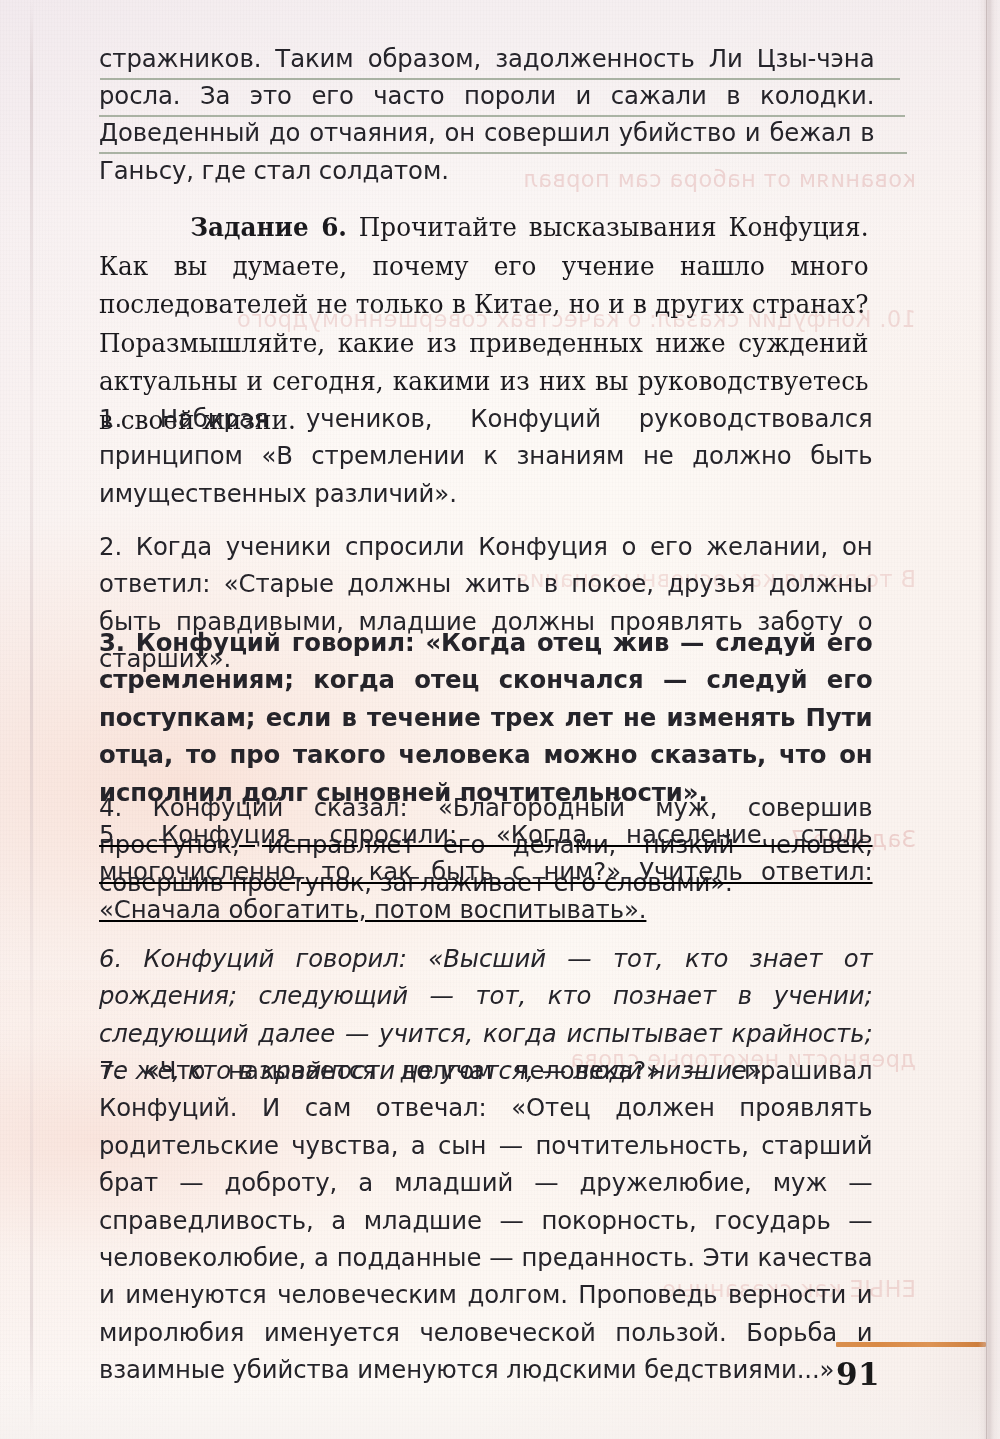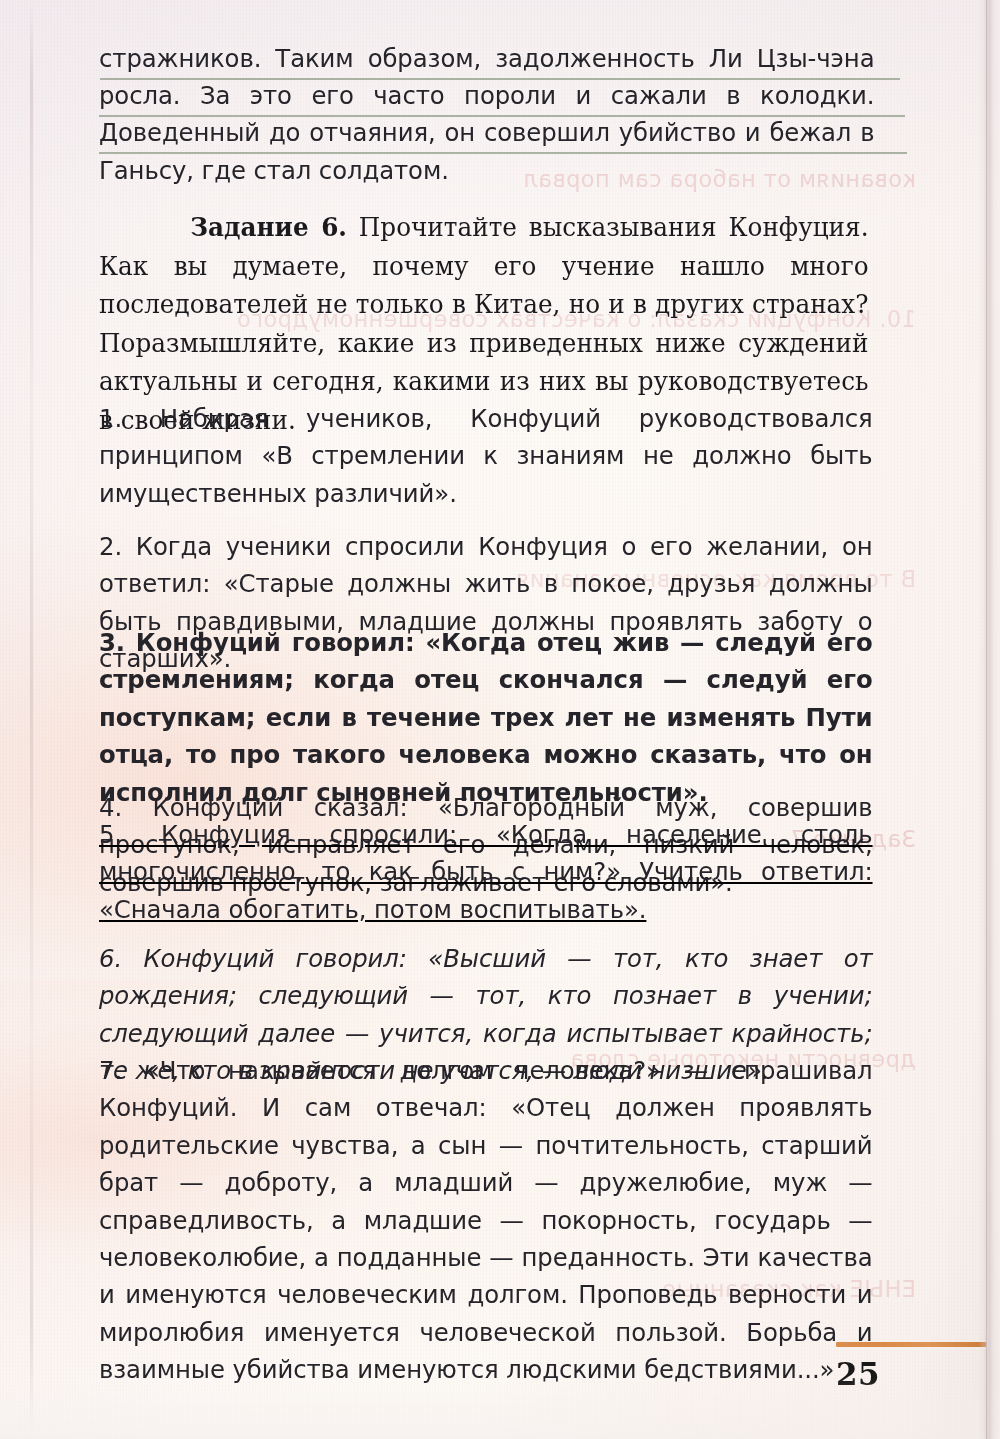--- a/index.html
+++ b/index.html
@@ -288,19 +288,19 @@
       <p class="sans">6. Конфуций говорил: «Высший — тот, кто знает от рождения; следующий — тот, кто познает в учении; следующий далее — учится, когда испытывает крайность; те же, кто в крайности не учатся, — люди низшие».</p>
     </div>
 
     <div class="col" style="top: 1052px;">
       <p class="sans">7. «Что называется долгом человека?» — спрашивал Конфуций. И сам отвечал: «Отец должен проявлять родительские чувства, а сын — почтительность, старший брат — доброту, а младший — дружелюбие, муж — справедливость, а младшие — покорность, государь — человеколюбие, а подданные — преданность. Эти качества и именуются человеческим долгом. Проповедь верности и миролюбия именуется человеческой пользой. Борьба и взаимные убийства именуются людскими бедствиями...»</p>
     </div>
 
   </div>
 
   <div class="footer-rule"></div>
-  <div class="page-number">25</div>
+  <div class="page-number">91</div>
 
   <div class="bottom-shade"></div>
   <div class="page-edge"></div>
   <div class="page-edge-line"></div>
 
 </div>
 
 </body></html>

